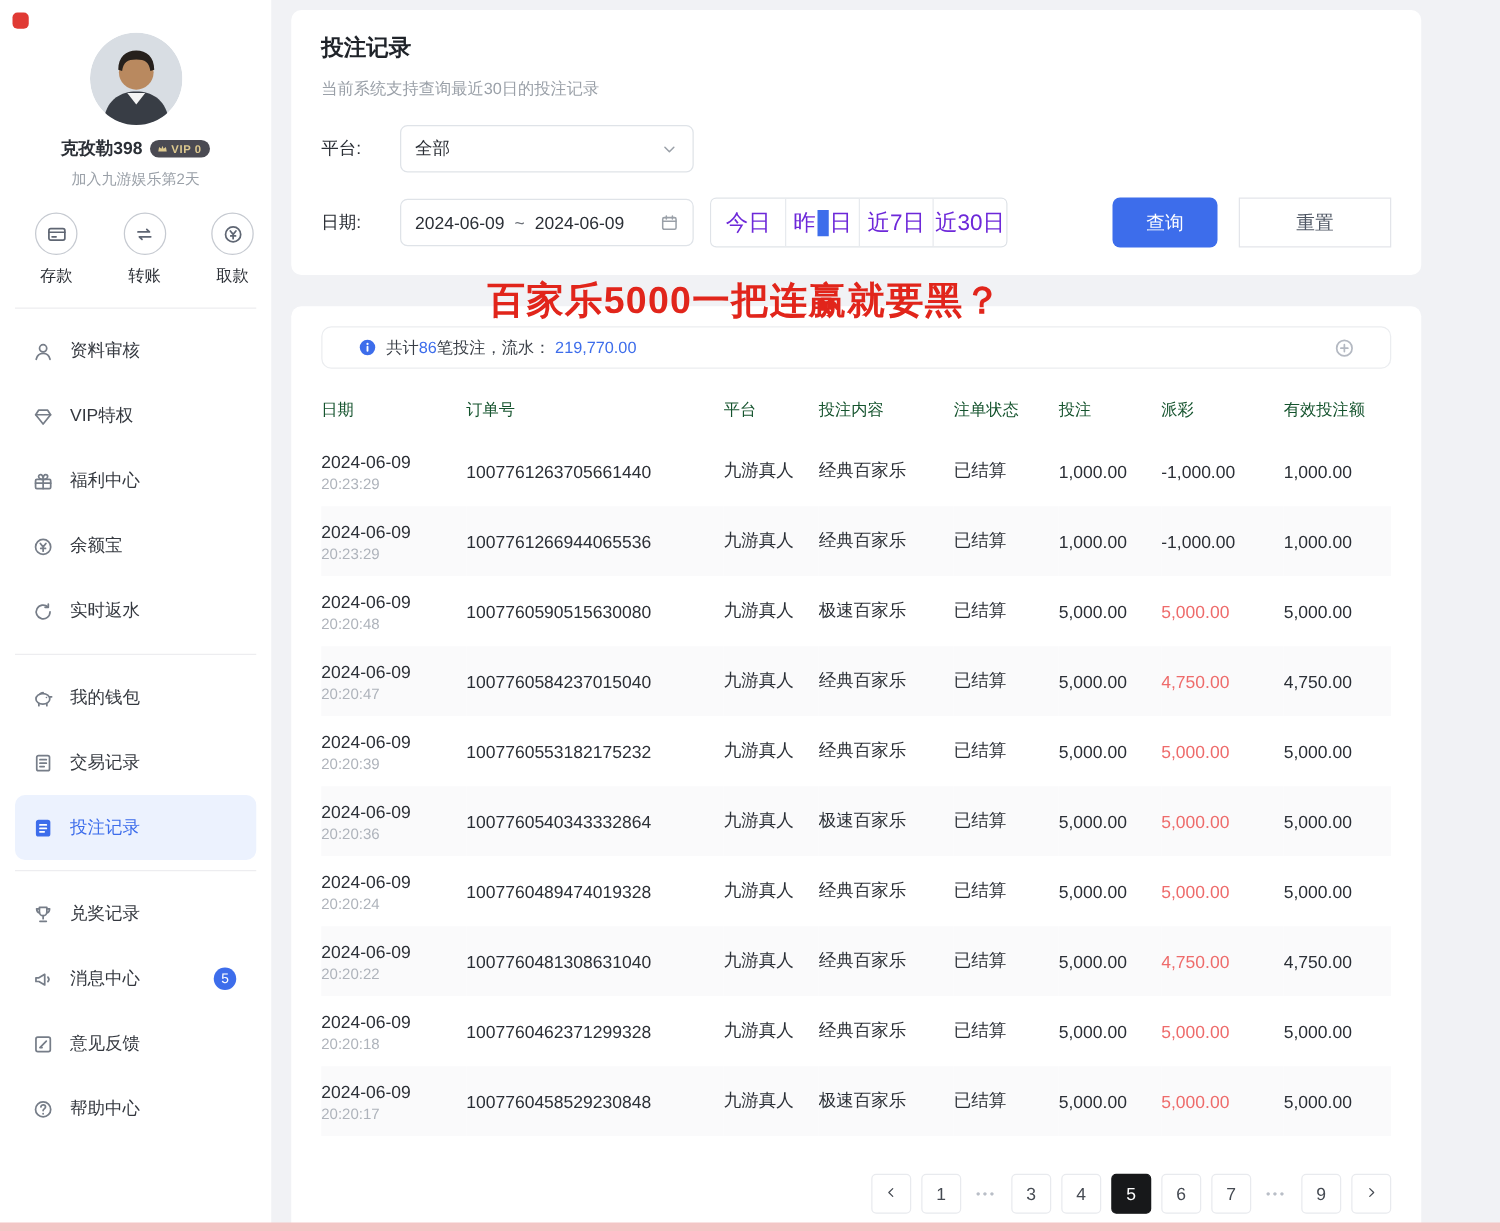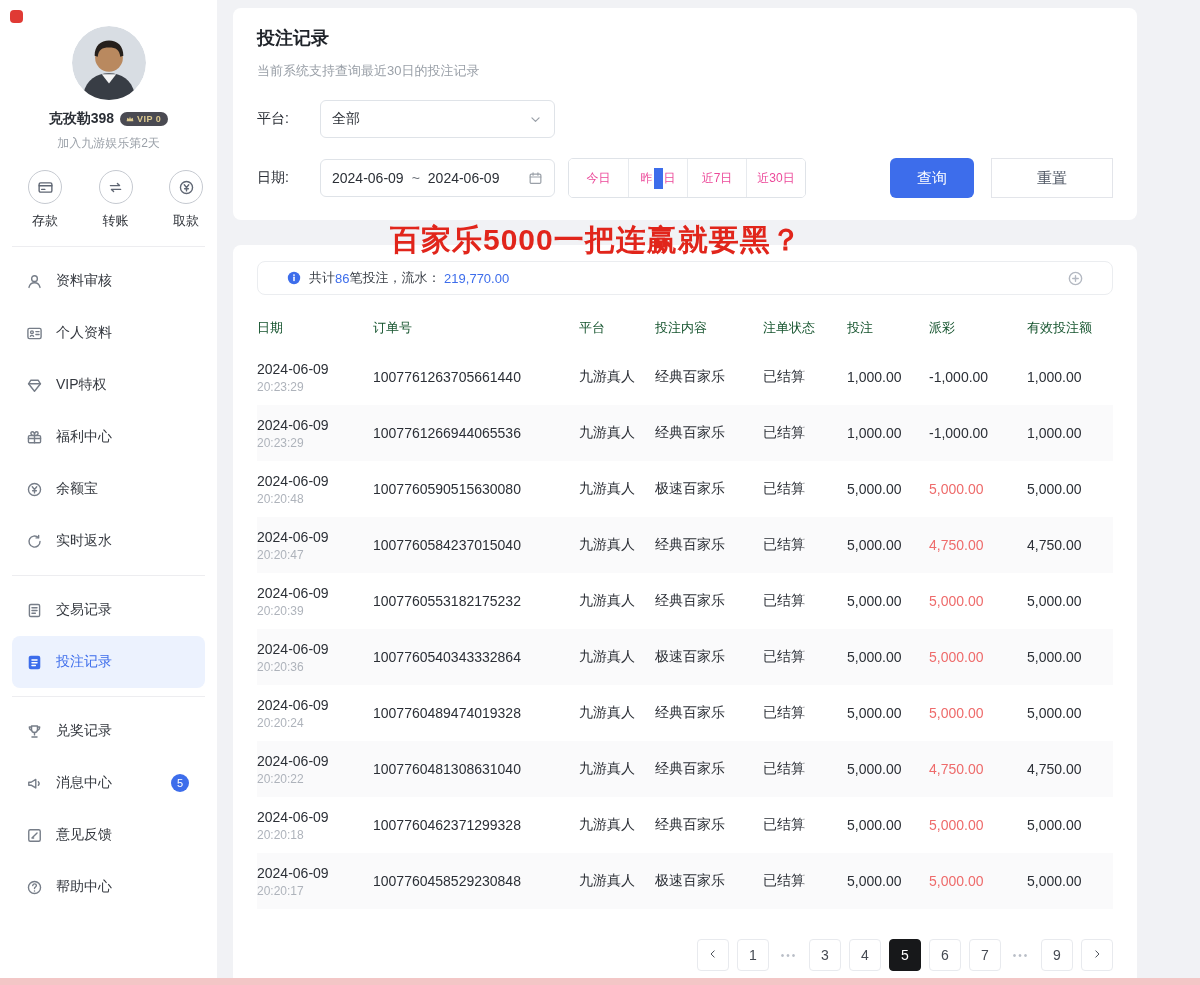--- a/index.html
+++ b/index.html
@@ -49,21 +49,21 @@
   .filter-row.second { margin-top:20px; }
   .f-label { width:48px; font-size:14px; color:#2b2f36; flex:0 0 auto; margin-right:15px; }
   .select-box, .date-box { width:235px; height:38px; border:1px solid #dfe3e8; border-radius:6px;
     display:flex; align-items:center; padding:0 11px; font-size:14px; color:#2b2f36; cursor:pointer; background:#fff; }
   .select-box { justify-content:space-between; }
   .sel-icon, .cal-icon { width:15px; height:15px; color:#9aa0a8; }
   .sel-icon svg, .cal-icon svg { width:100%; height:100%; display:block; }
   .date-box .date-sep { margin:0 8px; color:#6b7078; }
   .date-box .cal-icon { margin-left:auto; }
   .segmented { display:flex; border:1px solid #dfe3e8; border-radius:5px; overflow:hidden; margin-left:13px; background:#fff; }
-  .seg { width:59px; height:38px; border:none; background:#fff; font-size:12px; color:#ec4899;
+  .seg { width:59px; height:38px; border:none; background:#fff; font-size:18px; color:#6d28d9;
     display:flex; align-items:center; justify-content:center; cursor:pointer; border-left:1px solid #e7eaee;
     font-family:inherit; }
   .seg:first-child { border-left:none; }
   .seg .caret { display:inline-block; width:9px; height:21px; background:#3d6deb; margin:0 1px; }
   .spacer { flex:1; }
   .btn-primary { width:84px; height:40px; border:none; border-radius:6px; background:#3d6deb; color:#fff;
     font-size:15px; cursor:pointer; font-family:inherit; }
   .btn-plain { width:122px; height:40px; border:1px solid #e3e5ea; border-radius:0; background:#fff;
     color:#4e5663; font-size:15px; margin-left:17px; cursor:pointer; font-family:inherit; }
 
@@ -164,30 +164,20 @@
             <svg viewBox="0 0 16 16" fill="none" stroke="currentColor" stroke-width="1.3" stroke-linecap="round" stroke-linejoin="round">
               <circle cx="8" cy="5.3" r="2.7"></circle>
               <path d="M2.8 13.6c.7-3.1 2.7-4.4 5.2-4.4s4.5 1.3 5.2 4.4"></path>
             </svg>
           </span>
           <span class="mi-label">资料审核</span>
         </div>
         <div class="menu-item">
           <span class="mi-icon">
             <svg viewBox="0 0 16 16" fill="none" stroke="currentColor" stroke-width="1.3" stroke-linecap="round" stroke-linejoin="round">
-              <rect x="1.8" y="3.2" width="12.4" height="9.6" rx="1.4"></rect>
-              <circle cx="5.6" cy="6.8" r="1.3"></circle>
-              <path d="M4.1 10.7c.4-1.2 2.6-1.2 3 0M9.3 6.2h3M9.3 8.9h3"></path>
-            </svg>
-          </span>
-          <span class="mi-label">个人资料</span>
-        </div>
-        <div class="menu-item">
-          <span class="mi-icon">
-            <svg viewBox="0 0 16 16" fill="none" stroke="currentColor" stroke-width="1.3" stroke-linecap="round" stroke-linejoin="round">
               <path d="M4.6 3h6.8l2.2 3.4L8 13.4 2.4 6.4z"></path>
               <path d="M2.4 6.4h11.2"></path>
             </svg>
           </span>
           <span class="mi-label">VIP特权</span>
         </div>
         <div class="menu-item">
           <span class="mi-icon">
             <svg viewBox="0 0 16 16" fill="none" stroke="currentColor" stroke-width="1.3" stroke-linecap="round" stroke-linejoin="round">
               <rect x="2.3" y="6.2" width="11.4" height="6.8" rx="1"></rect>
@@ -208,20 +198,30 @@
         <div class="menu-item">
           <span class="mi-icon">
             <svg viewBox="0 0 16 16" fill="none" stroke="currentColor" stroke-width="1.3" stroke-linecap="round" stroke-linejoin="round">
               <path d="M13.2 8A5.2 5.2 0 1 1 11.6 4.3"></path>
               <path d="M11.9 2.2v2.4H9.5"></path>
             </svg>
           </span>
           <span class="mi-label">实时返水</span>
         </div>
         <div class="side-divider"></div>
+        <div class="menu-item">
+          <span class="mi-icon">
+            <svg viewBox="0 0 16 16" fill="none" stroke="currentColor" stroke-width="1.3" stroke-linecap="round" stroke-linejoin="round">
+              <ellipse cx="7.8" cy="8.6" rx="5.2" ry="4"></ellipse>
+              <path d="M4.8 12.2v1.5M10.8 12.2v1.5M13 7h1.4M5.4 5.1c.7-.8 1.6-1.2 2.6-1.2"></path>
+              <circle cx="10.5" cy="7.5" r=".6" fill="currentColor" stroke="none"></circle>
+            </svg>
+          </span>
+          <span class="mi-label">我的钱包</span>
+        </div>
         <div class="menu-item">
           <span class="mi-icon">
             <svg viewBox="0 0 16 16" fill="none" stroke="currentColor" stroke-width="1.3" stroke-linecap="round" stroke-linejoin="round">
               <rect x="3.2" y="2.3" width="9.6" height="11.4" rx="1.3"></rect>
               <path d="M5.6 5.4h4.8M5.6 8h4.8M5.6 10.6h3.2"></path>
             </svg>
           </span>
           <span class="mi-label">交易记录</span>
         </div>
         <div class="menu-item active">

